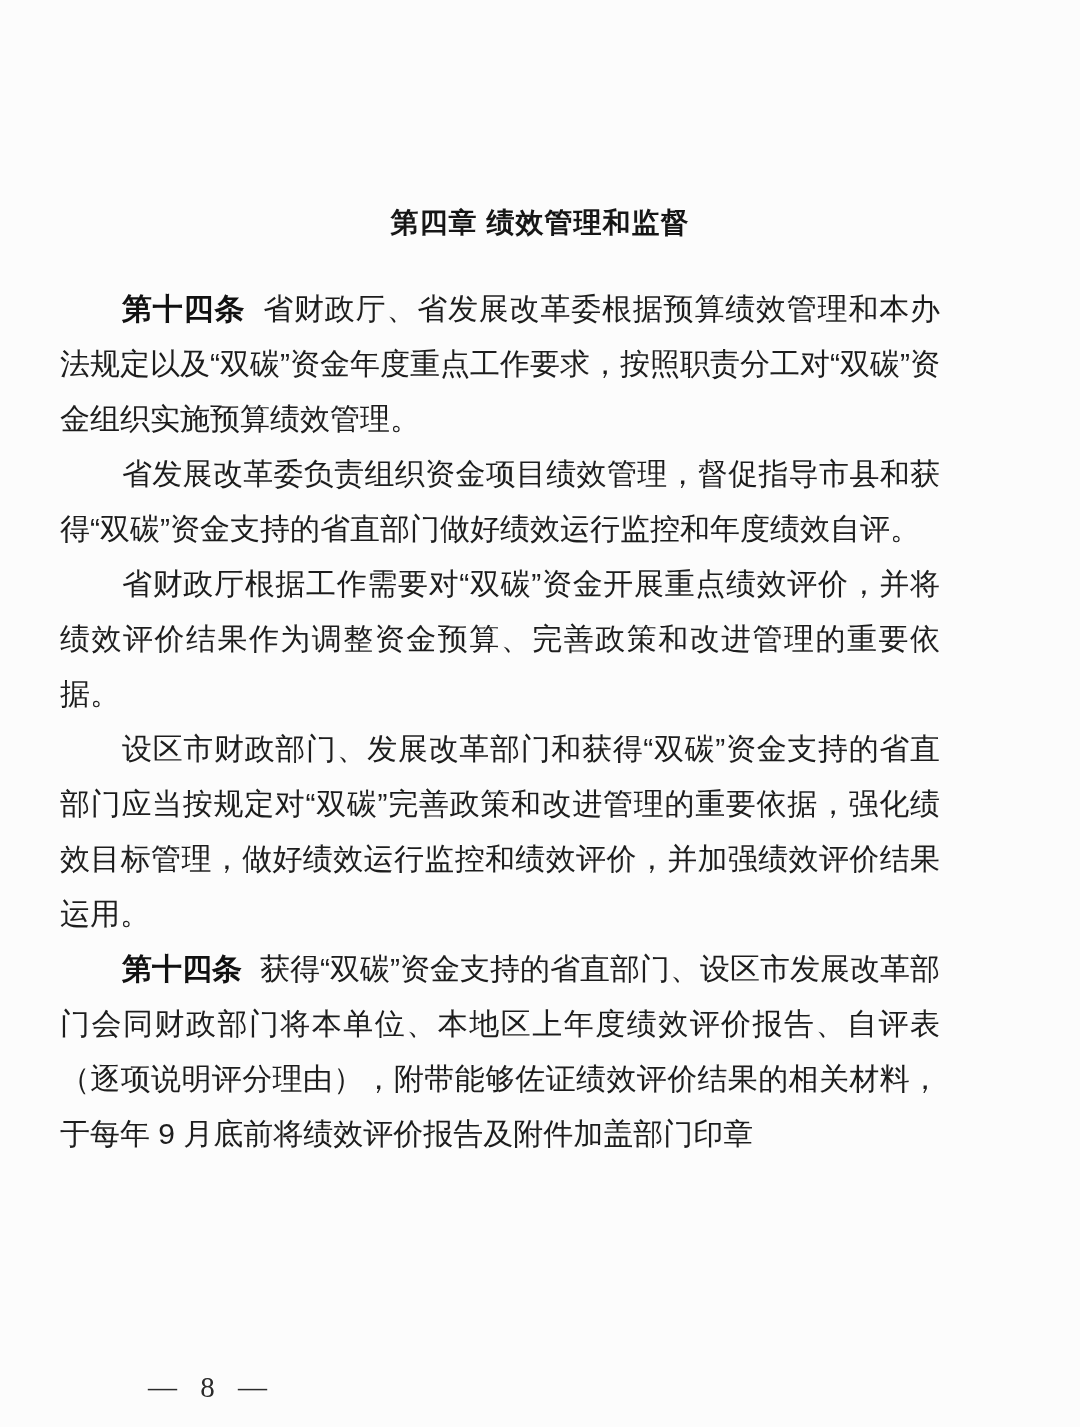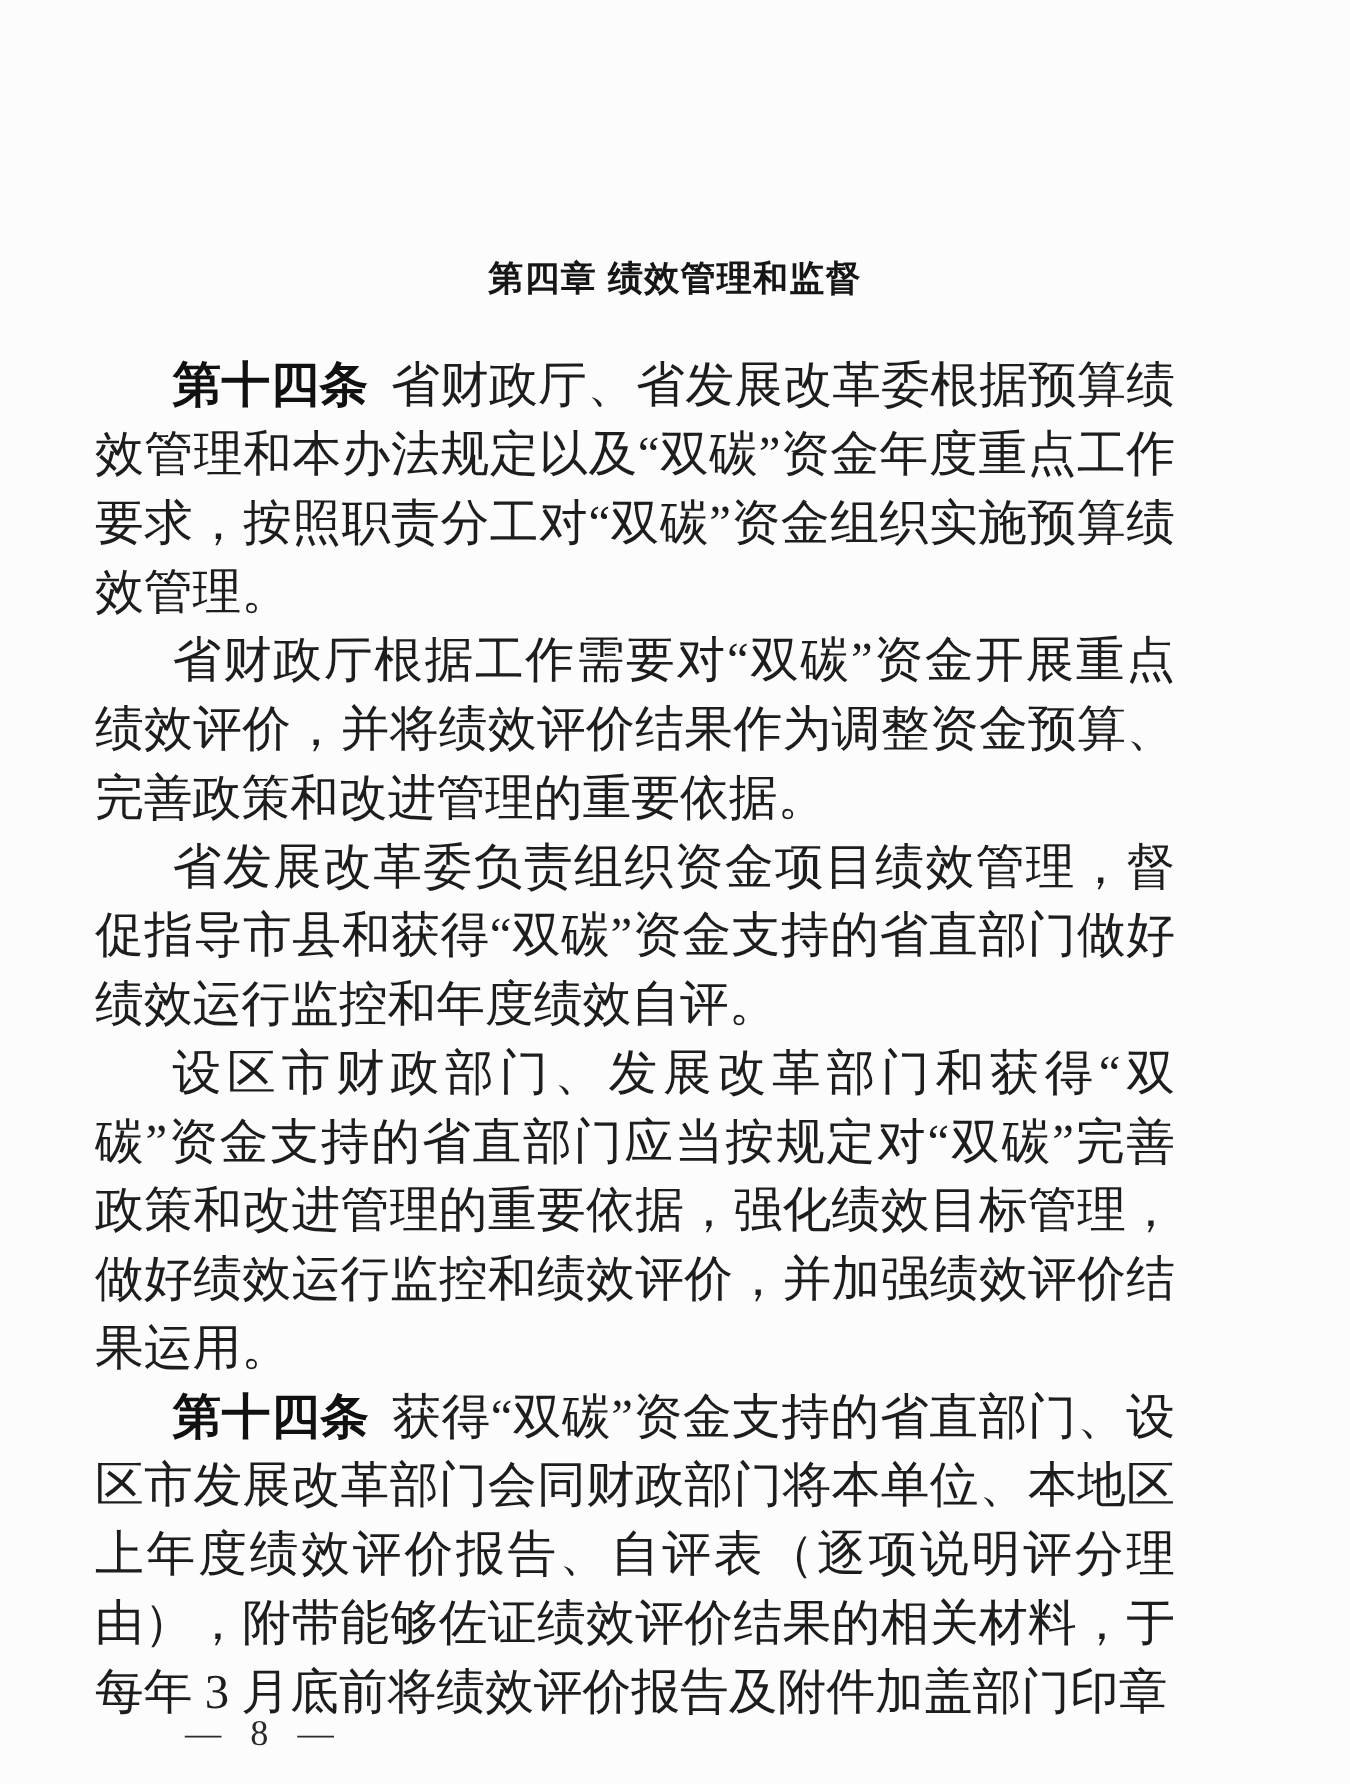--- a/index.html
+++ b/index.html
@@ -21,23 +21,23 @@
     padding-top: 201px;
     text-align: center;
     font-family: "Liberation Sans", sans-serif;
     font-weight: 700;
     font-size: 28px;
     line-height: 44px;
     letter-spacing: 1px;
     color: #161616;
   }
   .doc-body {
-    margin: 36px 140px 0 76px;
-    font-family: Liberation Serif, serif;
-    font-size: 39px;
+    margin: 36px 140px 0 60px;
+    font-family: Liberation Sans, sans-serif;
+    font-size: 30px;
     line-height: 55px;
     text-align: justify;
     color: #1d1d1d;
   }
   .para {
     margin: 0;
     padding: 0;
     text-indent: 62px;
   }
   .article-lead {
@@ -62,28 +62,28 @@
 <body>
 
 <div class="page">
 
   <h1 class="doc-title">第四章 绩效管理和监督</h1>
 
   <div class="doc-body">
 
     <p class="para"><span class="article-lead">第十四条</span><span>省财政厅、省发展改革委根据预算绩效管理和本办法规定以及“双碳”资金年度重点工作要求，按照职责分工对“双碳”资金组织实施预算绩效管理。</span></p>
 
+    <p class="para"><span class="article-lead"></span><span>省发展改革委负责组织资金项目绩效管理，督促指导市县和获得“双碳”资金支持的省直部门做好绩效运行监控和年度绩效自评。</span></p>
+
     <p class="para"><span class="article-lead"></span><span>省财政厅根据工作需要对“双碳”资金开展重点绩效评价，并将绩效评价结果作为调整资金预算、完善政策和改进管理的重要依据。</span></p>
-
-    <p class="para"><span class="article-lead"></span><span>省发展改革委负责组织资金项目绩效管理，督促指导市县和获得“双碳”资金支持的省直部门做好绩效运行监控和年度绩效自评。</span></p>
 
     <p class="para"><span class="article-lead"></span><span>设区市财政部门、发展改革部门和获得“双碳”资金支持的省直部门应当按规定对“双碳”完善政策和改进管理的重要依据，强化绩效目标管理，做好绩效运行监控和绩效评价，并加强绩效评价结果运用。</span></p>
 
 
-    <p class="para"><span class="article-lead">第十四条</span><span>获得“双碳”资金支持的省直部门、设区市发展改革部门会同财政部门将本单位、本地区上年度绩效评价报告、自评表（逐项说明评分理由），附带能够佐证绩效评价结果的相关材料，于每年 3 月底前将绩效评价报告及附件加盖部门印章</span></p>
+    <p class="para"><span class="article-lead">第十四条</span><span>获得“双碳”资金支持的省直部门、设区市发展改革部门会同财政部门将本单位、本地区上年度绩效评价报告、自评表（逐项说明评分理由），附带能够佐证绩效评价结果的相关材料，于每年 9 月底前将绩效评价报告及附件加盖部门印章</span></p>
 
   </div>
 
   <div class="page-footer">
     <span>— 8 —</span>
   </div>
 
 </div>
 
 </body></html>

